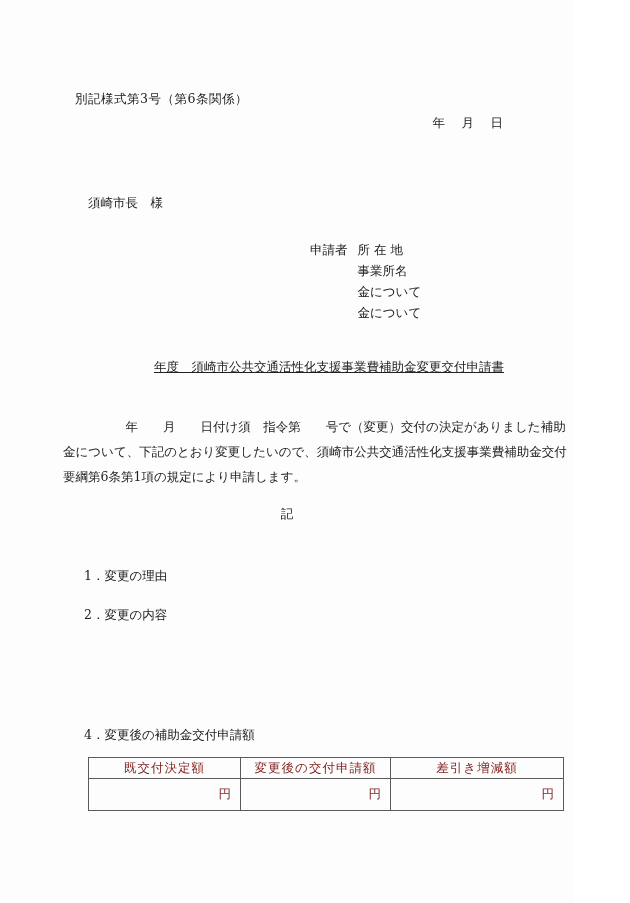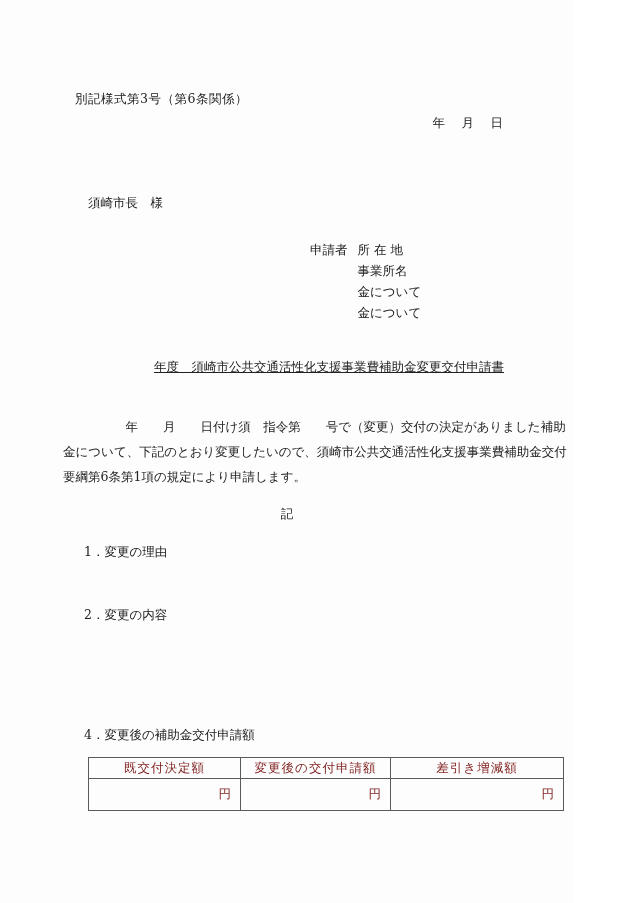--- a/index.html
+++ b/index.html
@@ -21,21 +21,21 @@
   .applicant-label { line-height: 21px; margin-right: 10px; }
   .applicant-fields > div { line-height: 21px; height: 21px; }
   .doc-title {
     position: absolute; left: 0; top: 359px; width: 100%;
     text-align: center; padding-left: 84px; text-decoration: underline;
   }
   .body-text { position: absolute; left: 63px; top: 414px; width: 512px; }
   .body-text > div { line-height: 25px; }
   .ki { position: absolute; left: 0; top: 506px; width: 100%; text-align: center; }
   .item { position: absolute; left: 84px; }
-  .item-1 { top: 544px; }
+  .item-1 { top: 568px; }
   .item-2 { top: 607px; }
   .item-3 { top: 664px; }
   .item-4 { top: 727px; }
   table.amount-table {
     position: absolute; left: 88px; top: 741px; width: 475px;
     border-collapse: collapse; table-layout: fixed;
     font-size: 12.5px; color: #7f1d1d; margin-top: 16px;
   }
   .amount-table th, .amount-table td { border: 1px solid #5a5a5a; }
   .amount-table th {

